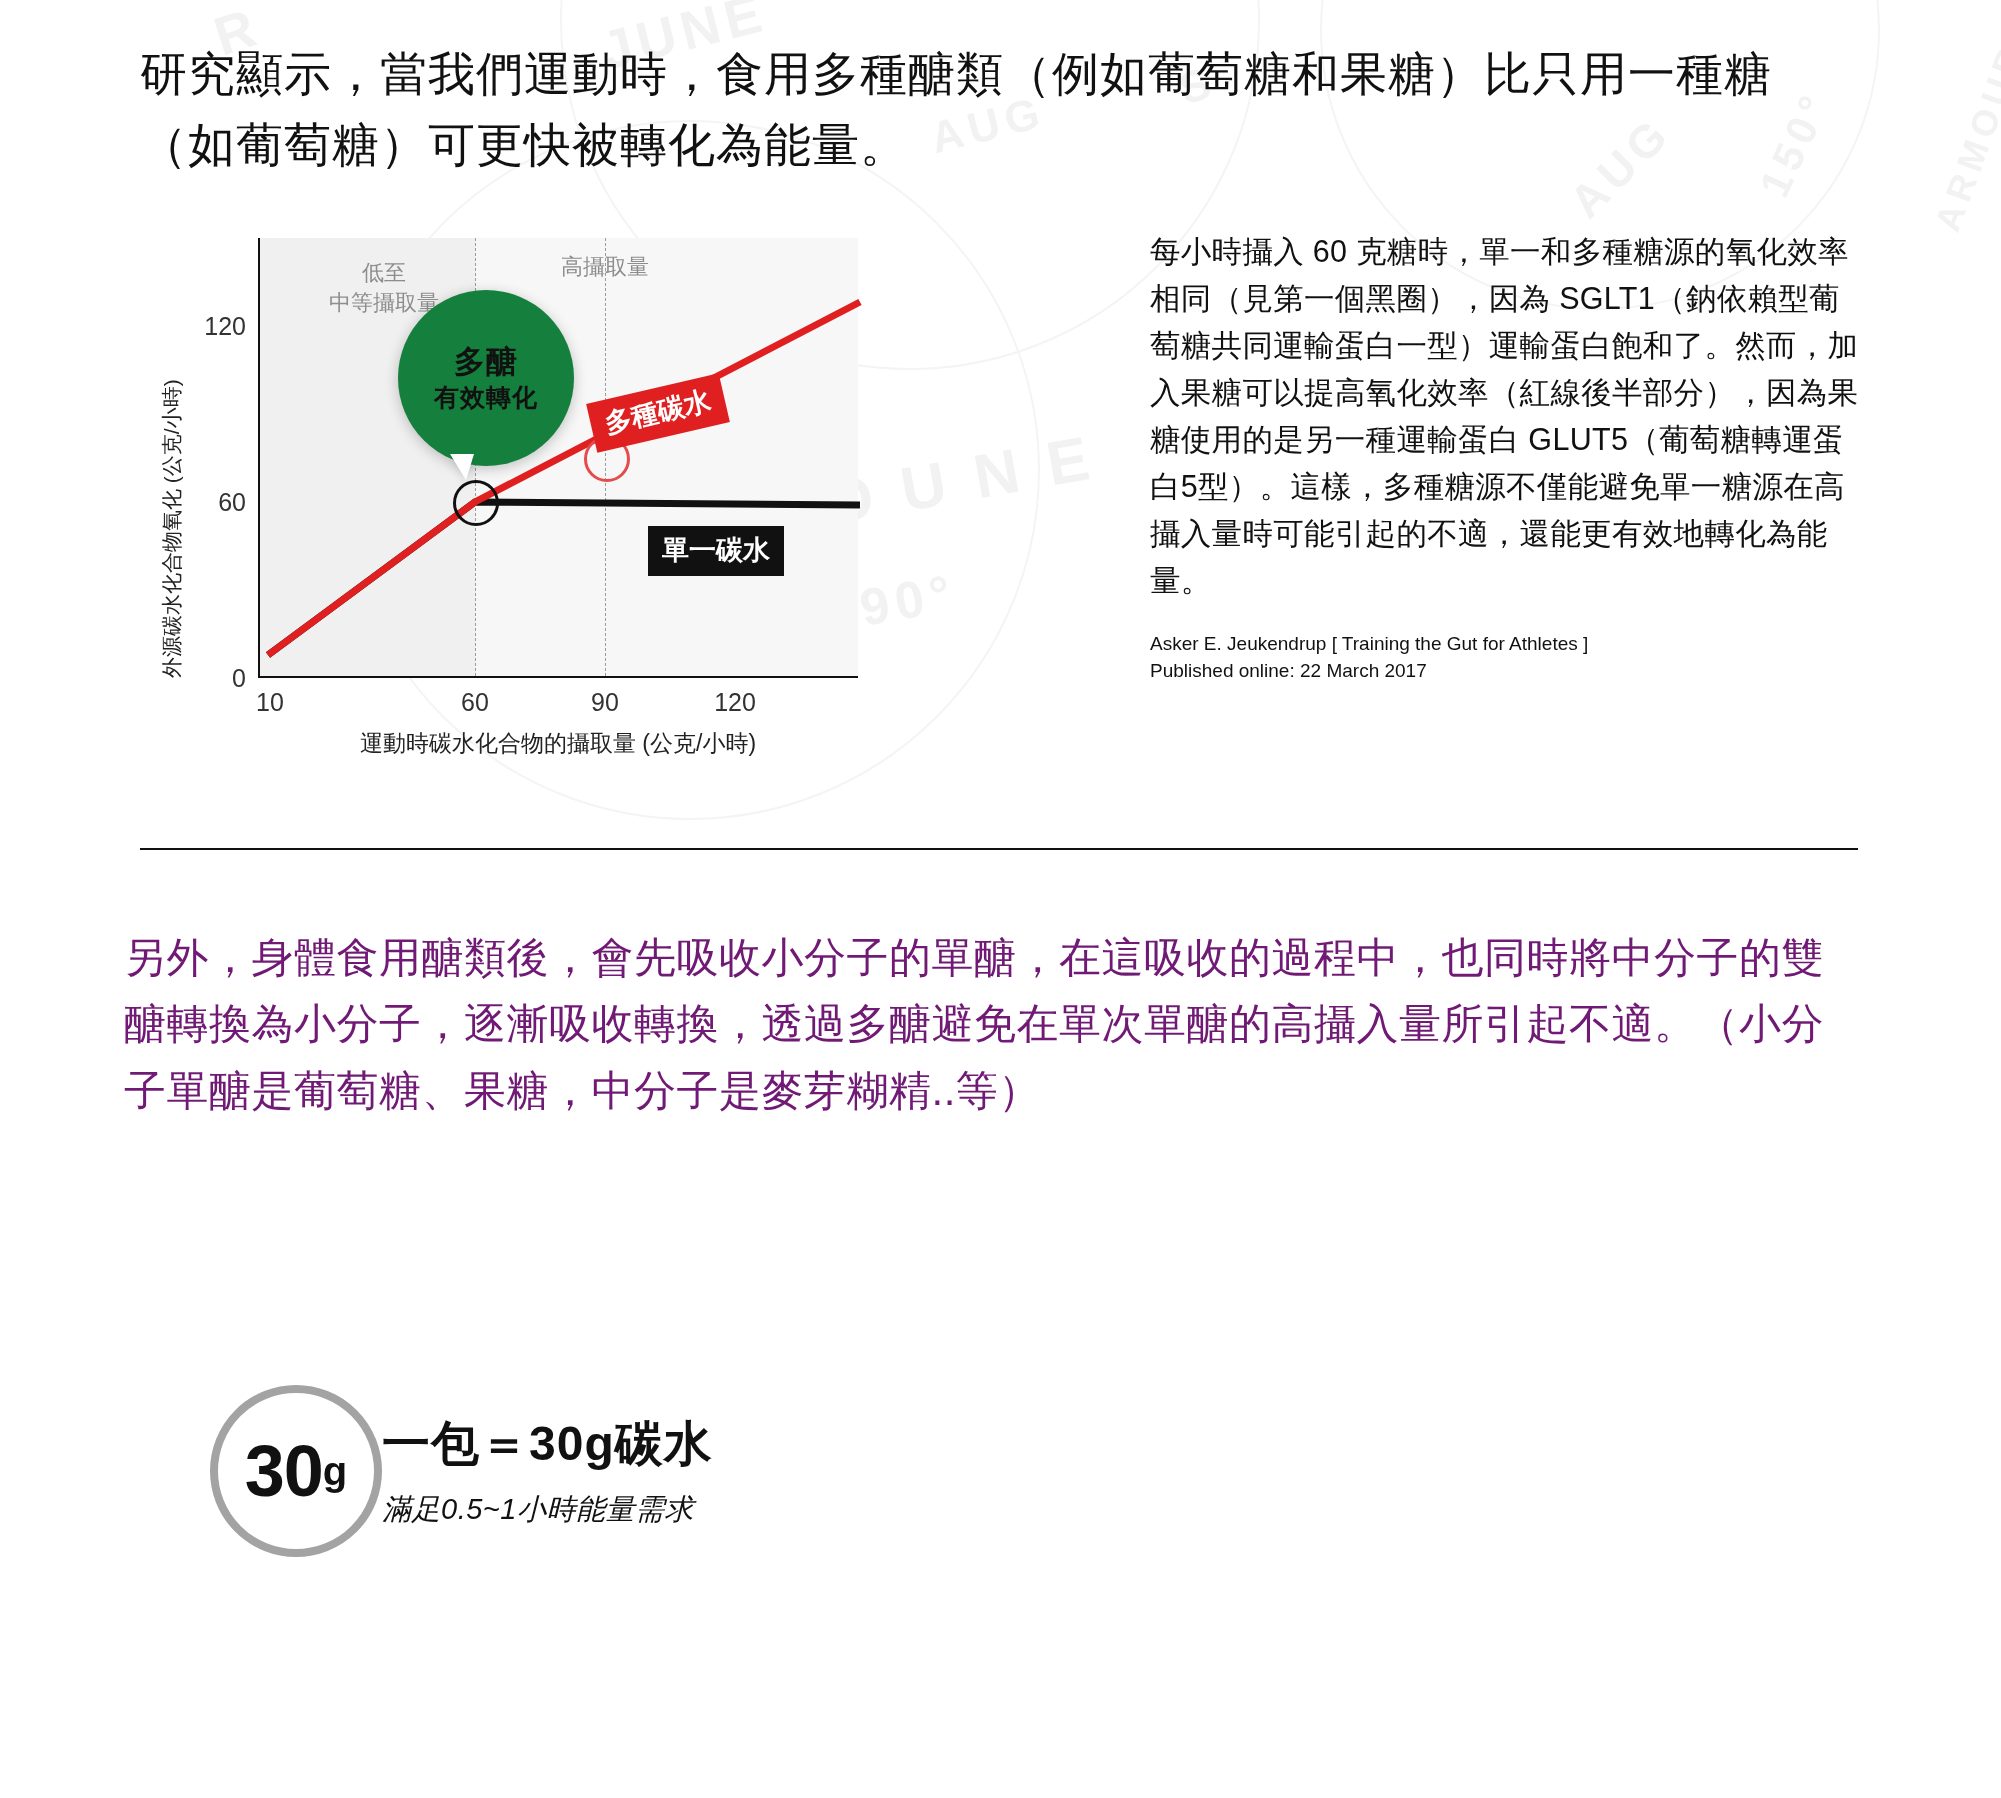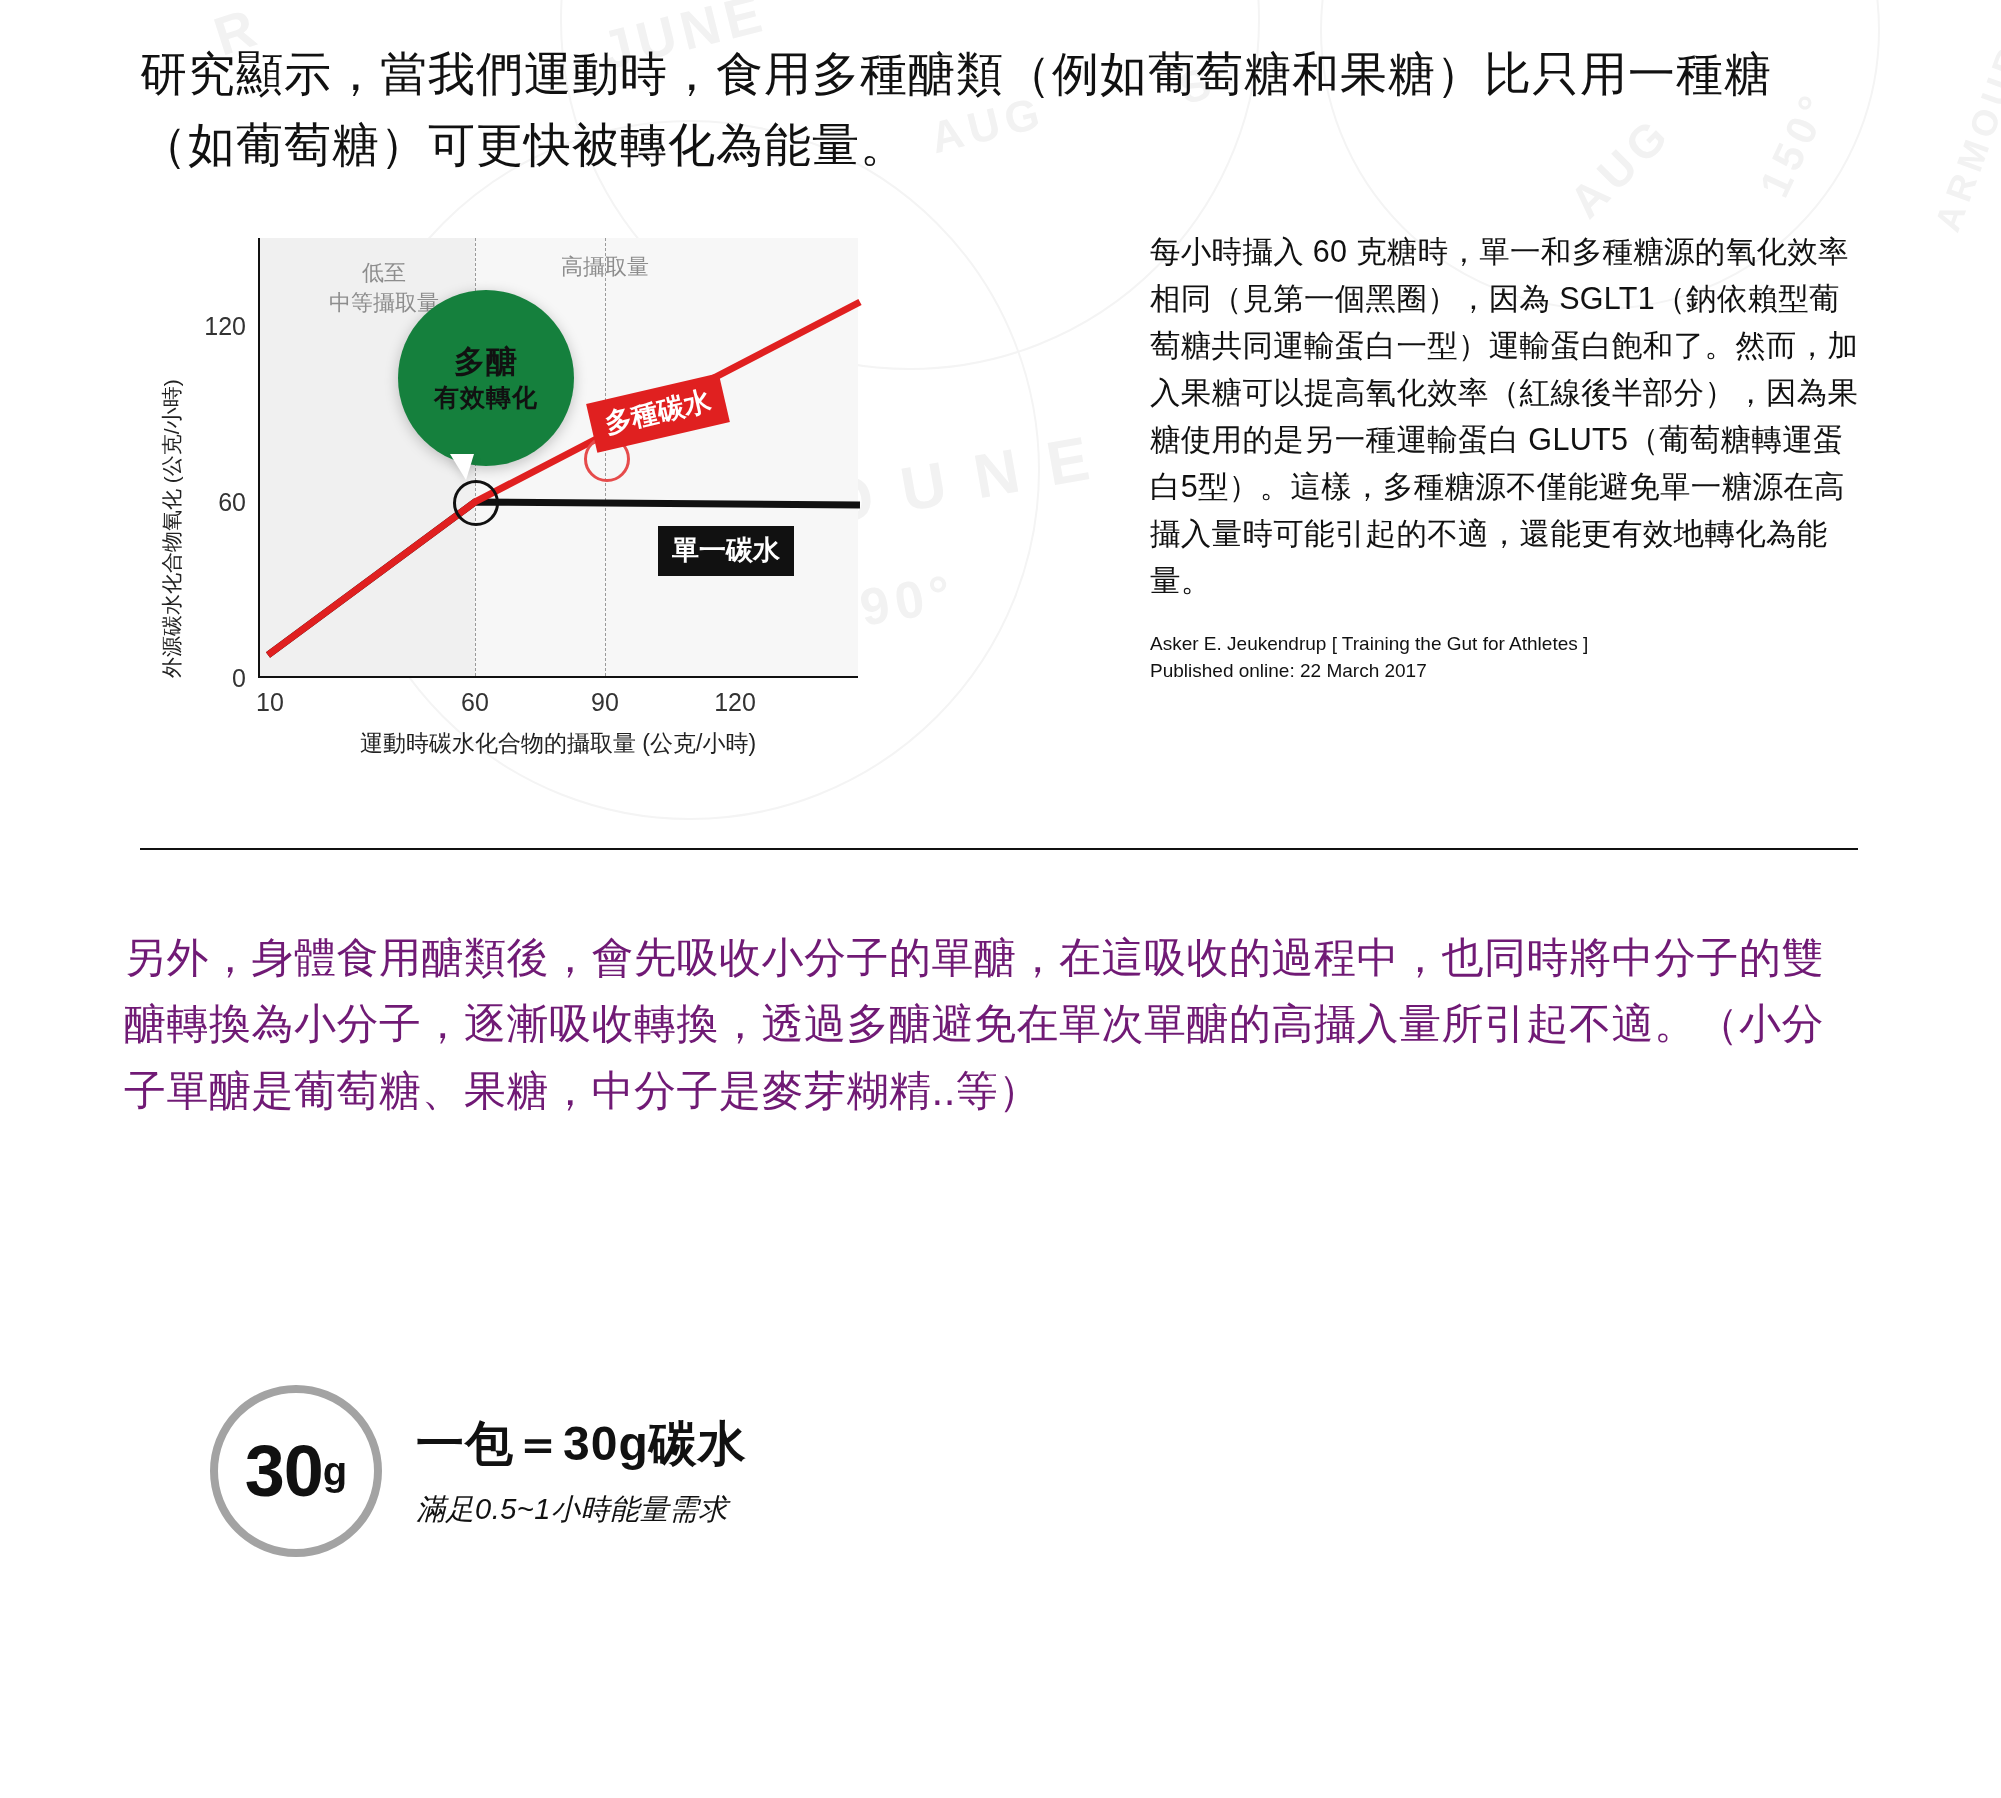--- a/index.html
+++ b/index.html
@@ -215,21 +215,21 @@
   .badge {
     width: 172px; height: 172px;
     border-radius: 50%;
     border: 8px solid #a3a3a3;
     display:flex; align-items:center; justify-content:center;
     font-weight: 700;
   }
   .badge .big { font-size: 72px; letter-spacing:-1px; }
   .badge .sml { font-size: 40px; }
   .badge .ratio { font-size: 66px; letter-spacing:0px; }
-  .stat-text { margin-left: 34px; }
+  .stat-text { }
   .stat-title {
     font-size: 48px; font-weight: 700; letter-spacing: 1px; color:#111;
     white-space: nowrap;
   }
   .stat-sub {
     margin-top: 14px;
     font-size: 29px; color:#111; letter-spacing:0.5px;
     white-space: nowrap;
   }
   .stat-sub.italic { font-style: italic; }
@@ -299,21 +299,21 @@
           <span>中等攝取量</span>
         </div>
         <div class="band-label" style="left:255px; top:14px; width:180px;">高攝取量</div>
 
         <div class="callout" style="left:138px; top:52px;">
           <div class="c1">多醣</div>
           <div class="c2">有效轉化</div>
         </div>
 
         <div class="series-label label-multi" style="left:330px; top:150px;">多種碳水</div>
-        <div class="series-label label-single" style="left:398px; top:288px;">單一碳水</div>
+        <div class="series-label label-single" style="left:388px; top:288px;">單一碳水</div>
       </div>
 
       <div class="x-axis-title">運動時碳水化合物的攝取量 (公克/小時)</div>
     </div>
 
     <div class="sidetext">
       <p>每小時攝入 60 克糖時，單一和多種糖源的氧化效率相同（見第一個黑圈），因為 SGLT1（鈉依賴型葡萄糖共同運輸蛋白一型）運輸蛋白飽和了。然而，加入果糖可以提高氧化效率（紅線後半部分），因為果糖使用的是另一種運輸蛋白 GLUT5（葡萄糖轉運蛋白5型）。這樣，多種糖源不僅能避免單一糖源在高攝入量時可能引起的不適，還能更有效地轉化為能量。</p>
       <div class="citation">
         <div>Asker E. Jeukendrup [ Training the Gut for Athletes ]</div>
         <div>Published online: 22 March 2017</div>

